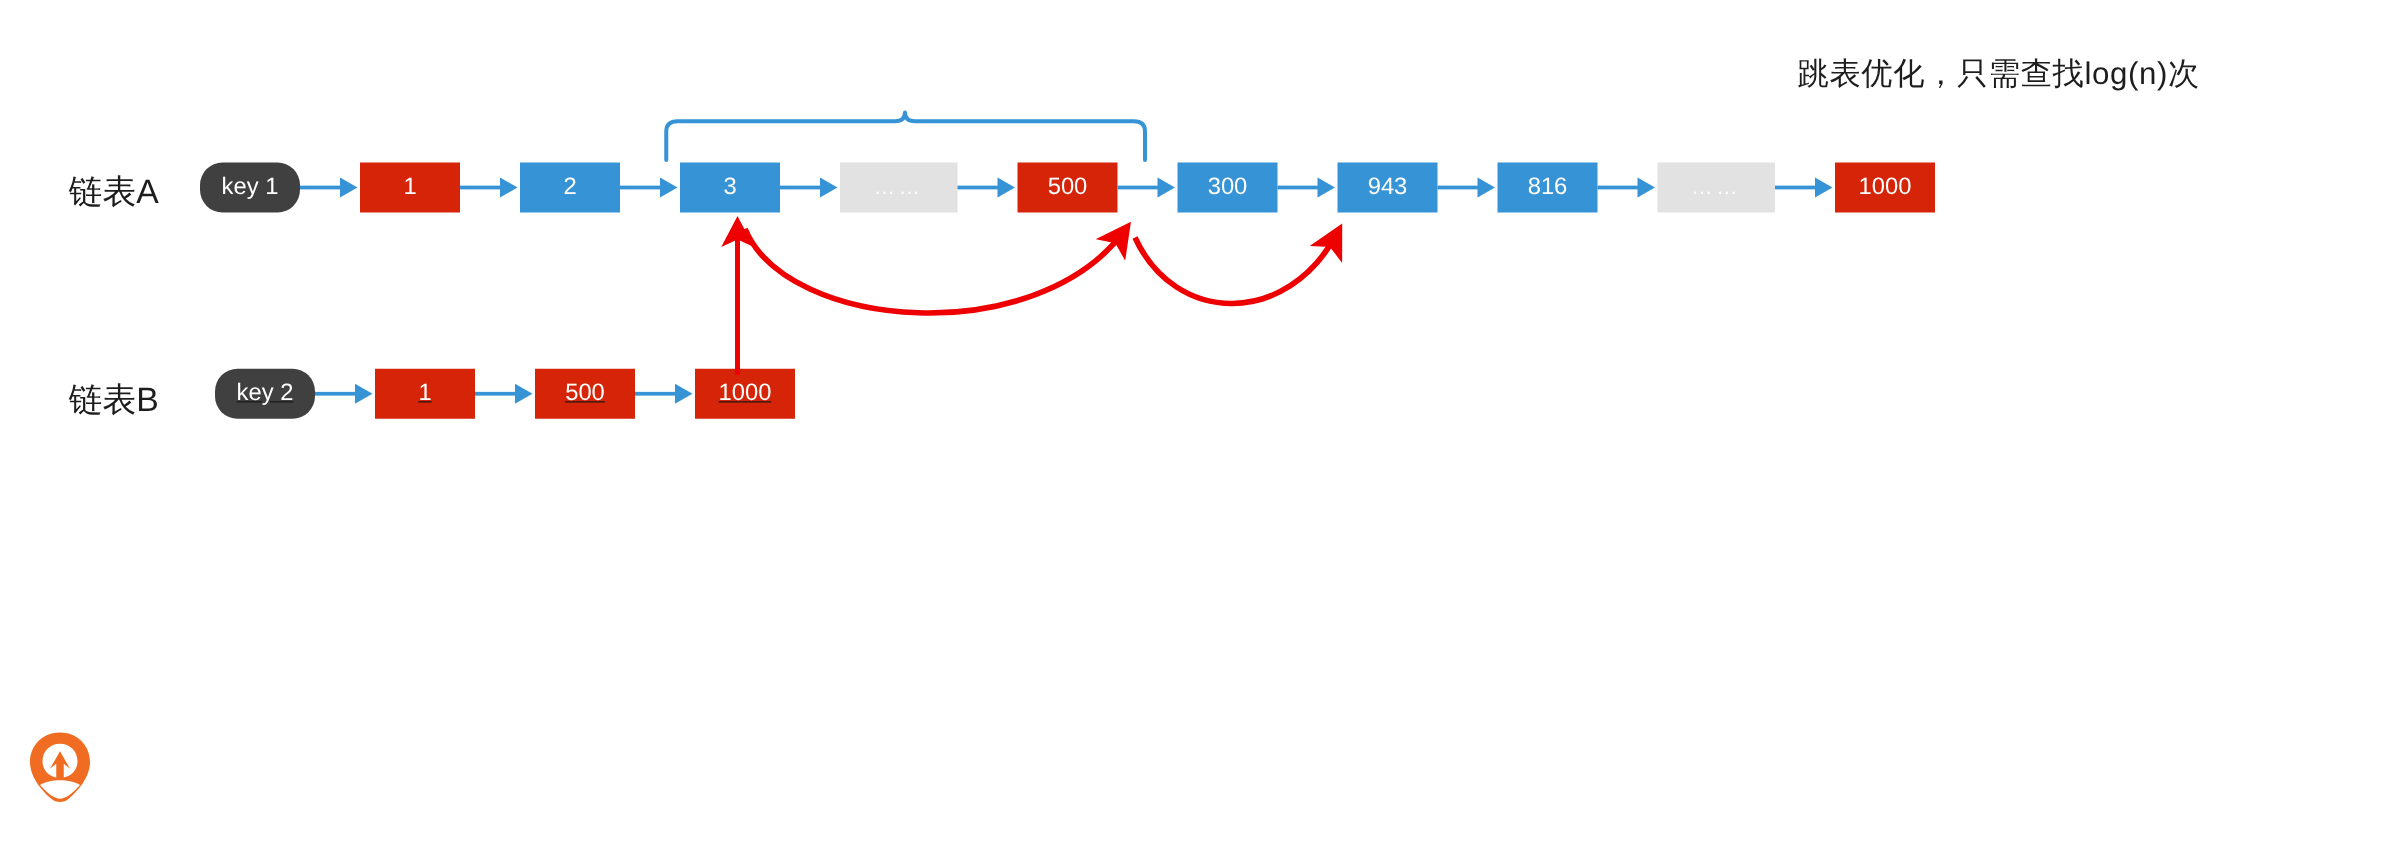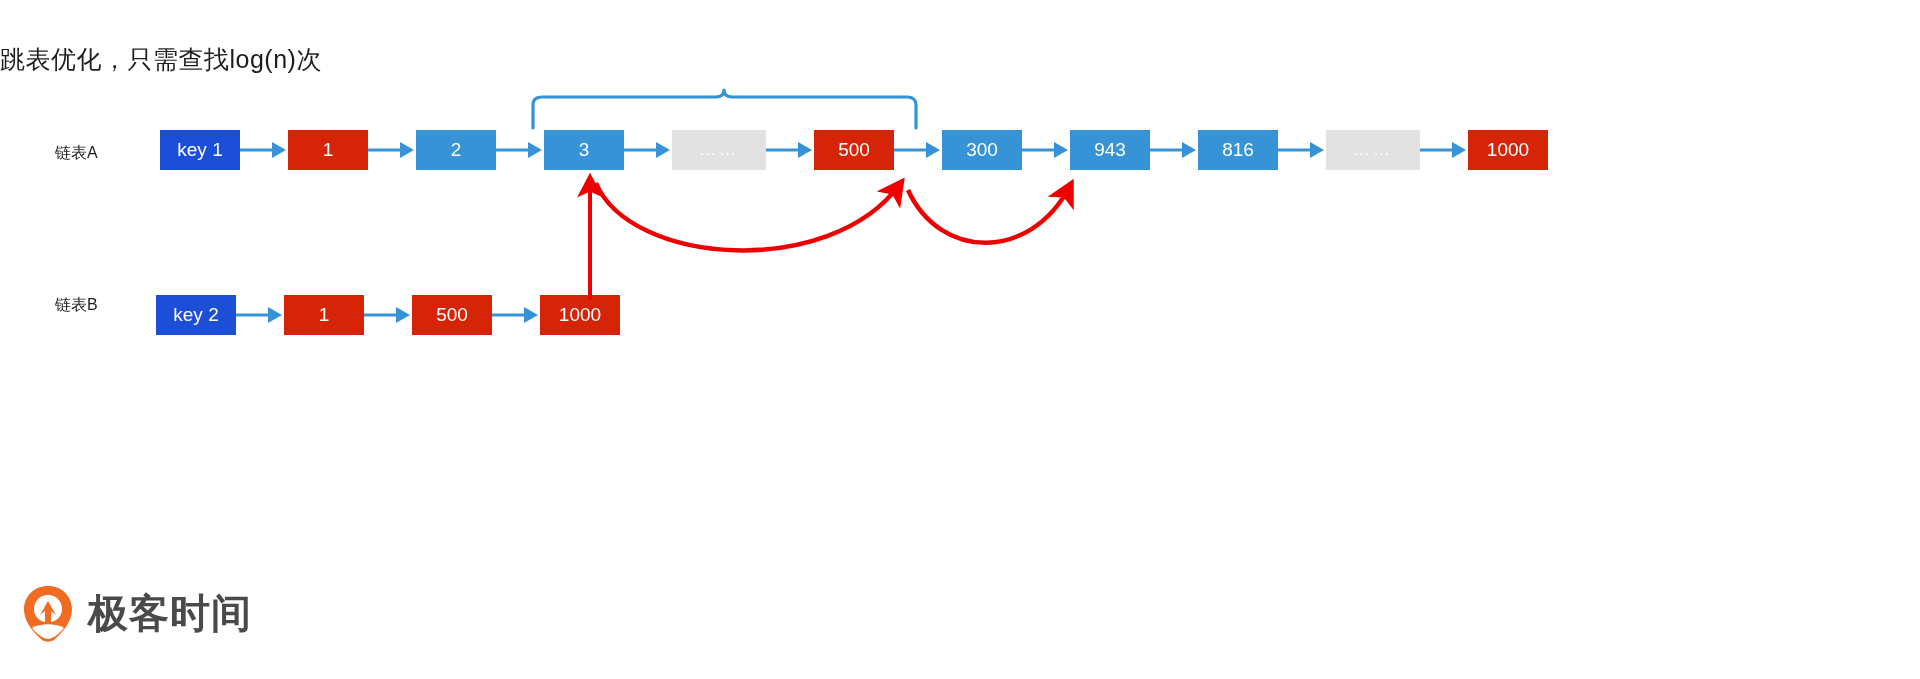--- a/index.html
+++ b/index.html
@@ -15,72 +15,72 @@
     font-family: "Liberation Sans", "DejaVu Sans", sans-serif;
     color: #1a1a1a;
   }
 
   
   #diagram-title {
     position: absolute;
     left: 0;
     top: 42px;
     width: 1760px;
-    text-align: left;
+    text-align: right;
     font-size: 25px;
     line-height: 34px;
     color: #1d1d1d;
     letter-spacing: 0.5px;
     white-space: nowrap;
   }
 
   
   #span-brace {
     position: absolute;
     left: 530px;
     top: 88px;
     width: 390px;
     height: 42px;
   }
 
   
   .row-label {
     position: absolute;
-    font-size: 16px;
+    font-size: 27px;
     line-height: 28px;
     color: #1d1d1d;
     white-space: nowrap;
   }
   #label-list-a { left: 55px; top: 139px; }
-  #label-list-b { left: 55px; top: 291px; }
+  #label-list-b { left: 55px; top: 306px; }
 
   
   .chain {
     position: absolute;
     display: flex;
     align-items: center;
     height: 44px;
   }
   #chain-a { left: 160px; top: 128px; }
-  #chain-b { left: 156px; top: 293px; }
+  #chain-b { left: 172px; top: 293px; text-decoration: underline; }
 
   .node {
     height: 40px;
     min-width: 80px;
     display: flex;
     align-items: center;
     justify-content: center;
     color: #ffffff;
     font-size: 19px;
     line-height: 20px;
     box-sizing: border-box;
     padding: 0 6px;
     flex: 0 0 auto;
   }
-  .node.key  { background: #1d4ed8; width: 80px; }
+  .node.key  { background: #404040; width: 80px; border-radius: 18px; }
   .node.red  { background: #d62408; width: 80px; }
   .node.blue { background: #3593d6; width: 80px; }
   .node.dots {
     background: #e2e2e2;
     width: 94px;
     color: #ffffff;
     letter-spacing: 3px;
     font-size: 17px;
   }
 
@@ -200,14 +200,13 @@
 
   <path d="M 908 190 C 940 260, 1030 262, 1070 186" fill="none" stroke="#ee0000" stroke-width="4.5" marker-end="url(#redhead)"></path>
 </svg>
 
 <div id="brand-logo">
   <svg width="52" height="58" viewBox="0 0 52 58">
     <path d="M 26 2 C 12 2, 2 12.5, 2 25.5 C 2 38, 12 49, 19 55 C 23 58.5, 29 58.5, 33 55 C 40 49, 50 38, 50 25.5 C 50 12.5, 40 2, 26 2 Z" fill="#f06c22"></path>
     <path d="M 26 11 C 18 11, 12 17, 12 25 C 12 32, 17 37, 23 38 L 23 27 L 18 31 L 26 17 L 34 31 L 29 27 L 29 38 C 35 37, 40 32, 40 25 C 40 17, 34 11, 26 11 Z" fill="#ffffff"></path>
     <path d="M 10 44 C 18 39, 34 39, 42 44 C 36 51, 30 55, 26 55 C 22 55, 16 51, 10 44 Z" fill="#ffffff"></path>
   </svg>
-  <div id="brand-logo-text">极客时间</div>
 </div>
 
 </body></html>

